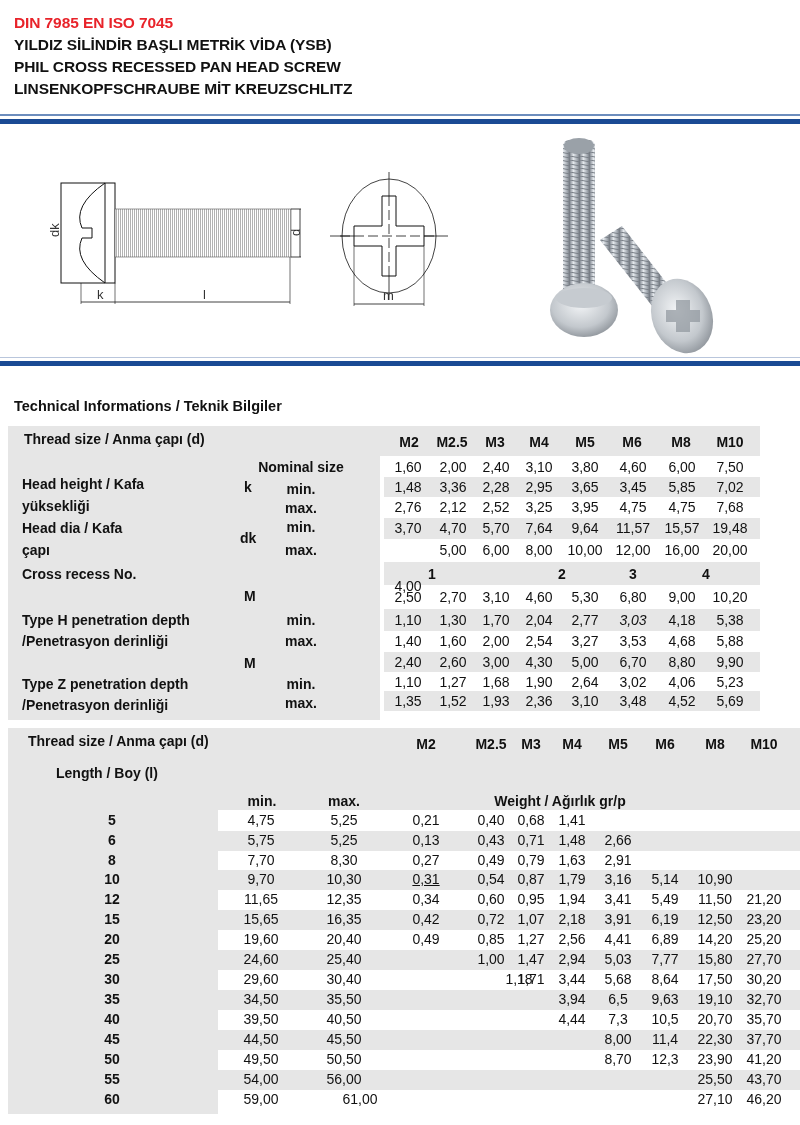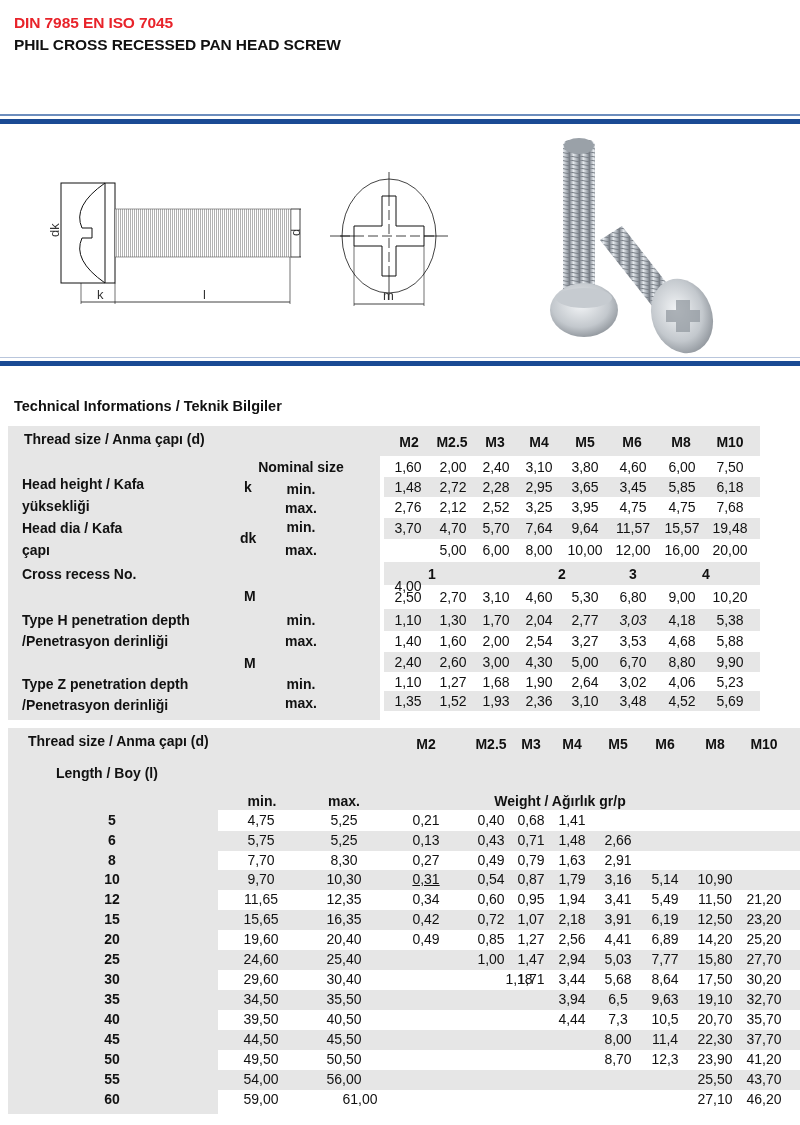--- a/index.html
+++ b/index.html
@@ -31,21 +31,23 @@
 
   
   .t2-left { position: absolute; left: 8px; top: 728px; width: 210px; height: 386px; background: #e6e6e6; }
   .t2-top { position: absolute; left: 218px; top: 728px; width: 582px; height: 82px; background: #e6e6e6; }
 </style>
 </head>
 <body>
 
 <div class="header">
   <div class="red">DIN 7985 EN ISO 7045</div>
+  <div class="blk">YILDIZ SİLİNDİR BAŞLI METRİK VİDA (YSB)</div>
   <div class="blk">PHIL CROSS RECESSED PAN HEAD SCREW</div>
+  <div class="blk">LINSENKOPFSCHRAUBE MİT KREUZSCHLITZ</div>
 </div>
 
 <div class="rule" style="top:114px;">
   <div class="thin"></div>
     <div class="thick"></div>
 </div>
 
 <div class="figure">
   <svg width="800" height="228" viewBox="0 126 800 228" xmlns="http://www.w3.org/2000/svg">
     <defs>
@@ -175,27 +177,27 @@
     <span class="num" style="left:496px; top:459px;">2,40</span>
     <span class="num" style="left:539px; top:459px;">3,10</span>
     <span class="num" style="left:585px; top:459px;">3,80</span>
     <span class="num" style="left:633px; top:459px;">4,60</span>
     <span class="num" style="left:682px; top:459px;">6,00</span>
     <span class="num" style="left:730px; top:459px;">7,50</span>
   </div>
 
   <div>
     <span class="num" style="left:408px; top:479px;">1,48</span>
-    <span class="num" style="left:453px; top:479px;">2,72</span>
+    <span class="num" style="left:453px; top:479px;">3,36</span>
     <span class="num" style="left:496px; top:479px;">2,28</span>
     <span class="num" style="left:539px; top:479px;">2,95</span>
     <span class="num" style="left:585px; top:479px;">3,65</span>
     <span class="num" style="left:633px; top:479px;">3,45</span>
     <span class="num" style="left:682px; top:479px;">5,85</span>
-    <span class="num" style="left:730px; top:479px;">6,18</span>
+    <span class="num" style="left:730px; top:479px;">7,02</span>
   </div>
 
   <div>
     <span class="num" style="left:408px; top:499px;">2,76</span>
     <span class="num" style="left:453px; top:499px;">2,12</span>
     <span class="num" style="left:496px; top:499px;">2,52</span>
     <span class="num" style="left:539px; top:499px;">3,25</span>
     <span class="num" style="left:585px; top:499px;">3,95</span>
     <span class="num" style="left:633px; top:499px;">4,75</span>
     <span class="num" style="left:682px; top:499px;">4,75</span>

